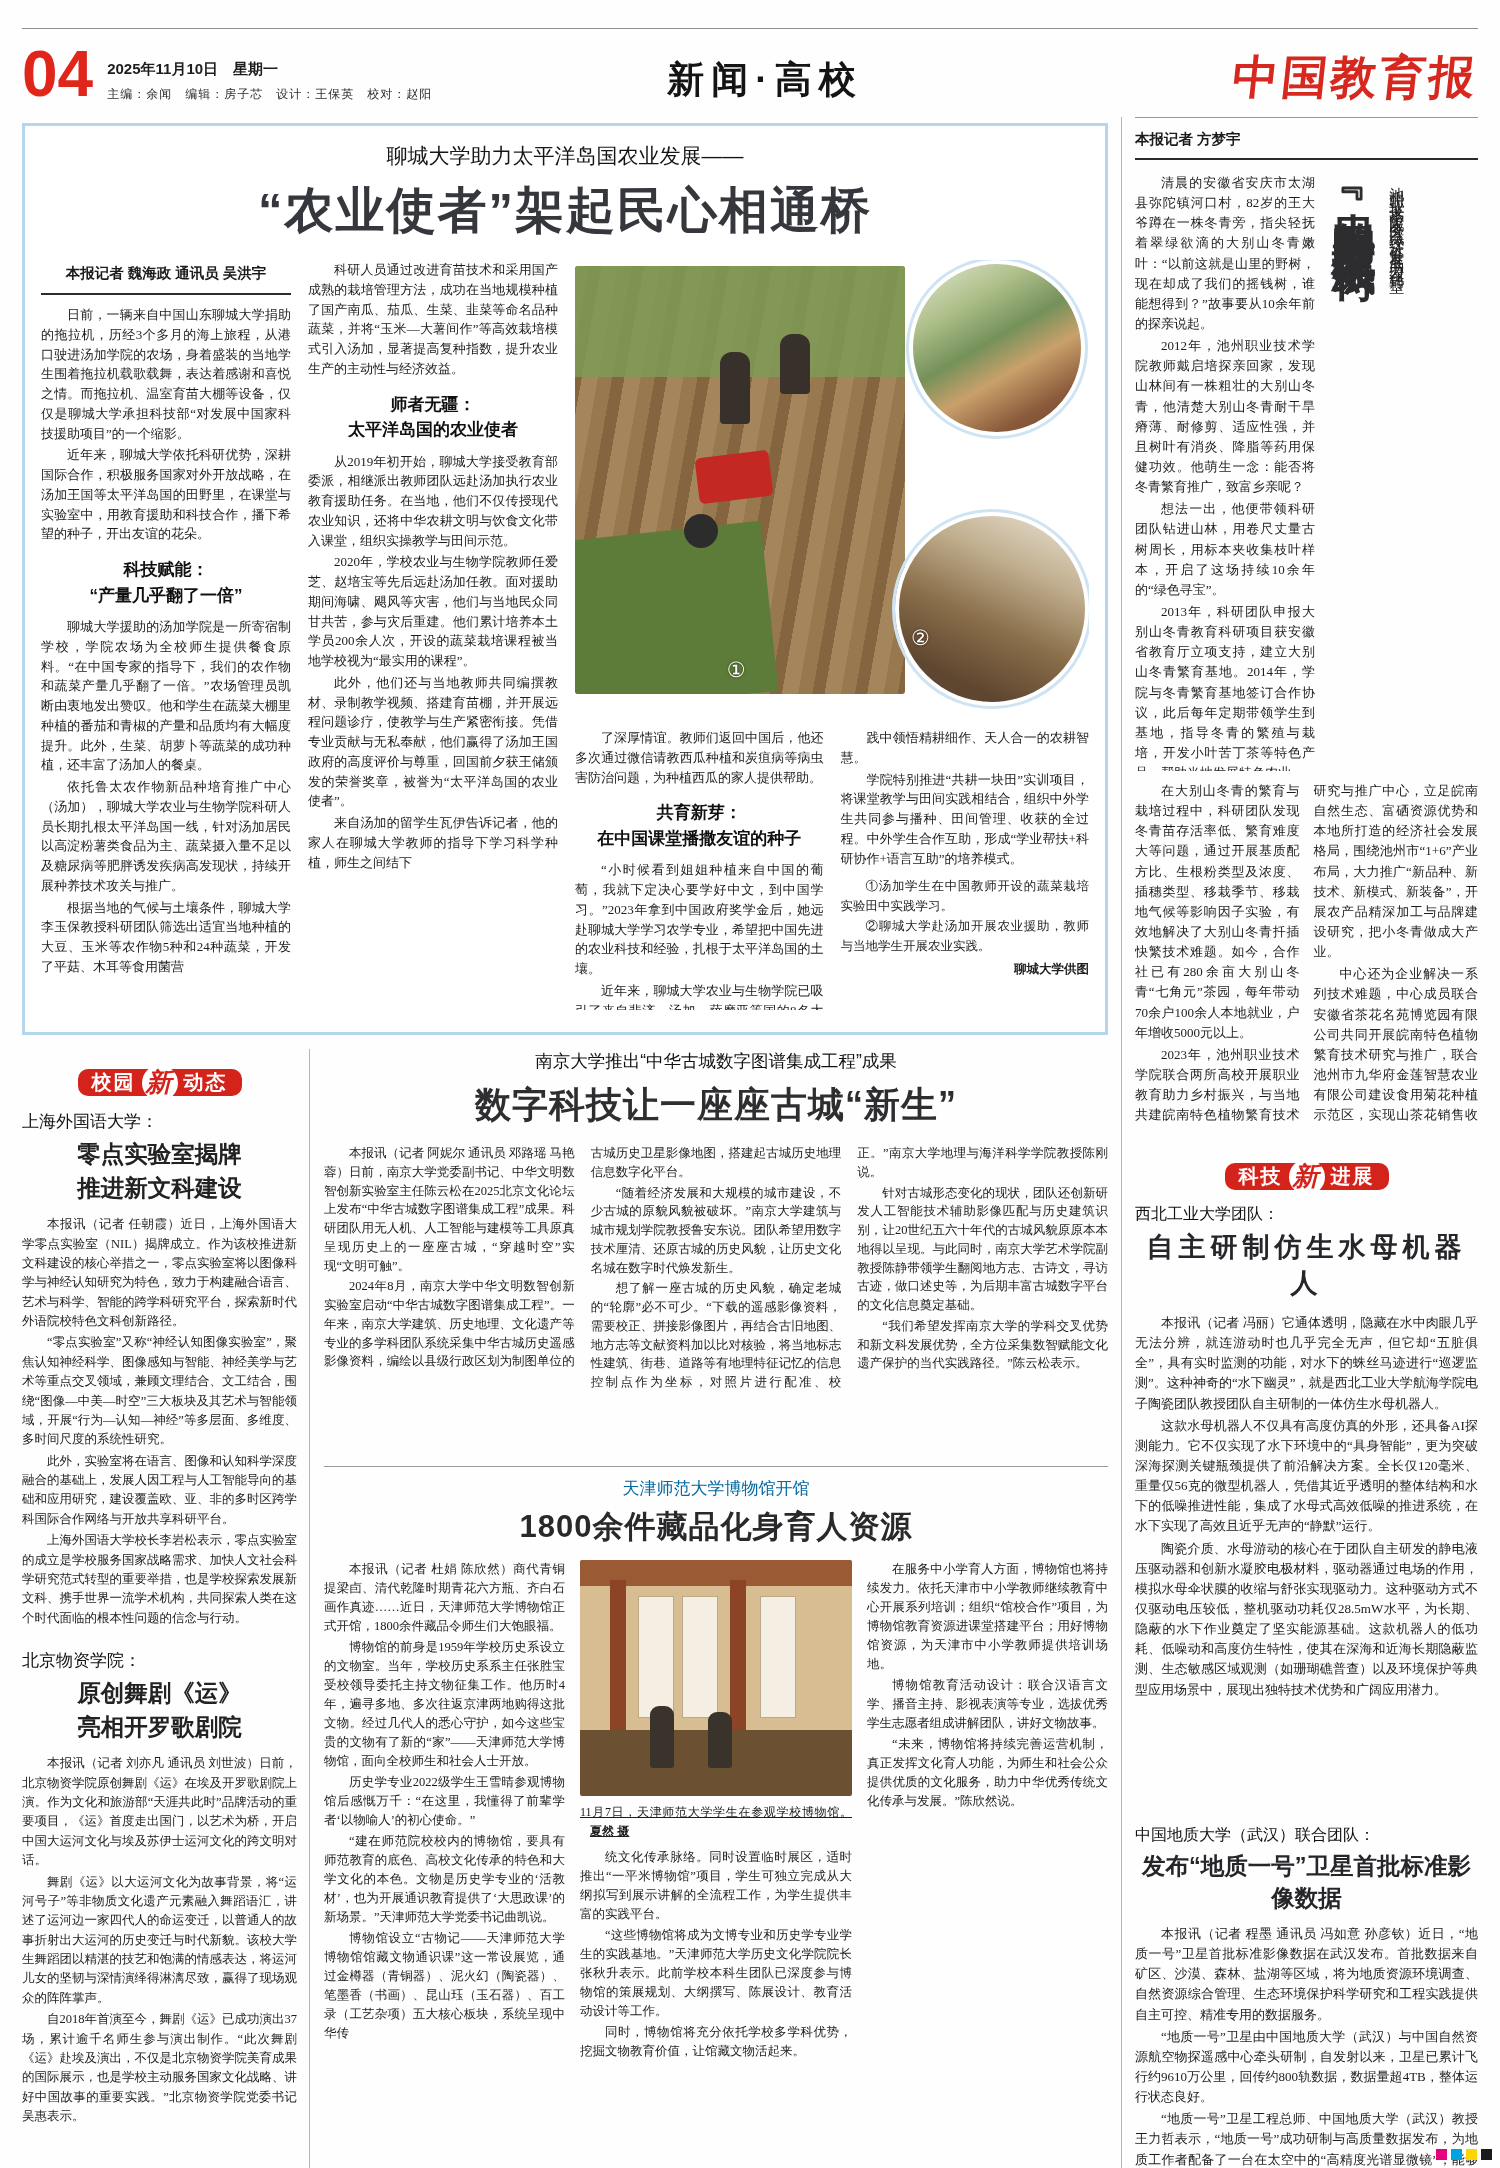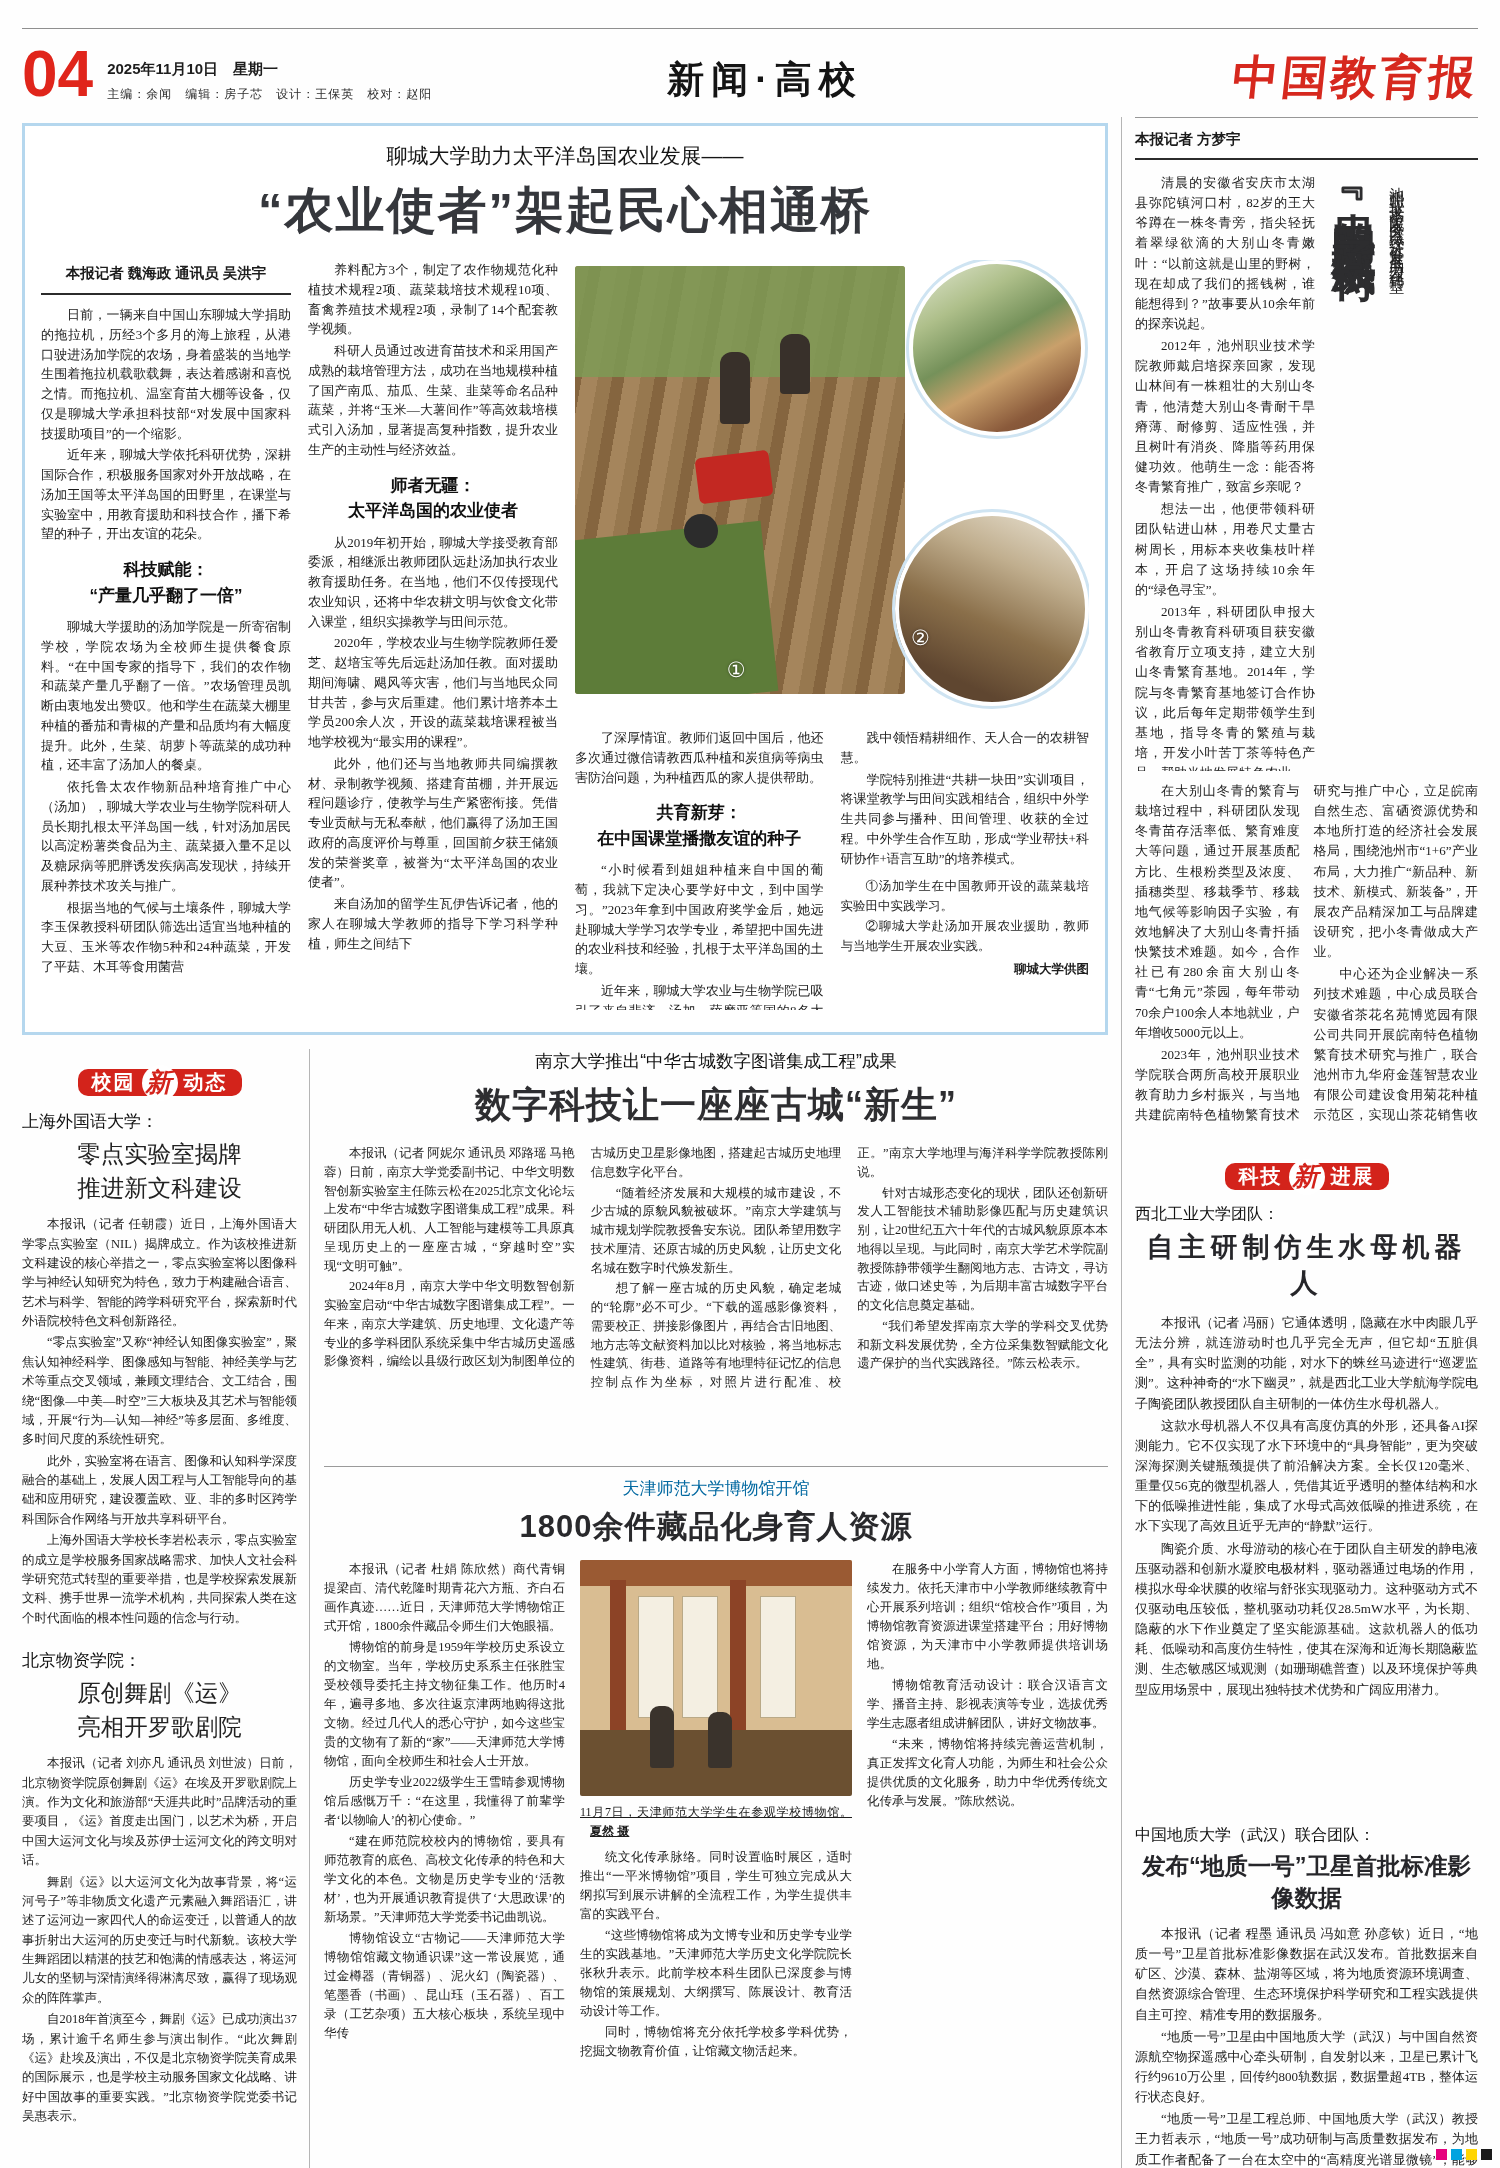--- a/index.html
+++ b/index.html
@@ -69,21 +69,21 @@
   .badge{width:fit-content;margin:20px auto 14px;background:#d3231b;border-radius:10px;padding:0 14px;
          display:flex;align-items:center;gap:5px;color:#fff;font-family:"Liberation Sans",sans-serif;
          font-weight:bold;font-size:20px;letter-spacing:2px;}
   .badge .new{width:36px;height:36px;background:#fff;border-radius:50%;color:#d3231b;display:flex;align-items:center;
               justify-content:center;font-size:26px;font-style:italic;font-family:"Liberation Serif",serif;margin:-9px 1px;}
   
   .midband{display:grid;grid-template-columns:288px 1fr;margin-top:14px;height:1196px;overflow:hidden;}
   .midleft{padding-right:12px;border-right:1px solid #b5b5b5;overflow:hidden;}
   .midcenter{padding-left:14px;overflow:hidden;}
   .kicker-sm{font-family:"Liberation Sans",sans-serif;font-size:17px;color:#111;margin:6px 0 4px;}
-  .head2{font-family:"Liberation Sans",sans-serif;font-weight:normal;font-size:23.5px;text-align:center;
+  .head2{font-family:"Liberation Sans",sans-serif;font-weight:bold;font-size:23.5px;text-align:center;
          line-height:1.45;color:#222;margin:2px 0 10px;}
   .body-list{font-size:12.5px;line-height:1.55;text-align:justify;overflow:hidden;}
   .sisu-body{height:428px;}
   .bwu-body{height:470px;}
   .nju-kicker{text-align:center;font-family:"Liberation Sans",sans-serif;font-size:17.5px;color:#111;}
   .nju-head{text-align:center;font-family:"Liberation Sans",sans-serif;font-weight:900;font-size:36px;
             letter-spacing:1px;color:#2e2e31;margin:8px 0 14px;}
   .nju-cols{column-count:3;column-gap:16px;height:306px;overflow:hidden;font-size:12.5px;line-height:1.5;text-align:justify;}
   .tjnu{border-top:1px solid #9a9a9a;margin-top:16px;padding-top:10px;}
   .tjnu-kicker{text-align:center;font-family:Liberation Mono, monospace;font-size:17px;color:#0369a1;}
@@ -146,21 +146,20 @@
               <div>“产量几乎翻了一倍”</div>
             </div>
             <div>
                 <p>聊城大学援助的汤加学院是一所寄宿制学校，学院农场为全校师生提供餐食原料。“在中国专家的指导下，我们的农作物和蔬菜产量几乎翻了一倍。”农场管理员凯断由衷地发出赞叹。他和学生在蔬菜大棚里种植的番茄和青椒的产量和品质均有大幅度提升。此外，生菜、胡萝卜等蔬菜的成功种植，还丰富了汤加人的餐桌。</p>
                 <p>依托鲁太农作物新品种培育推广中心（汤加），聊城大学农业与生物学院科研人员长期扎根太平洋岛国一线，针对汤加居民以高淀粉薯类食品为主、蔬菜摄入量不足以及糖尿病等肥胖诱发疾病高发现状，持续开展种养技术攻关与推广。</p>
                 <p>根据当地的气候与土壤条件，聊城大学李玉保教授科研团队筛选出适宜当地种植的大豆、玉米等农作物5种和24种蔬菜，开发了平菇、木耳等食用菌营</p>
               </div>
           </div>
           <div class="mcol">
             <div>
-                <p>养料配方3个，制定了农作物规范化种植技术规程2项、蔬菜栽培技术规程10项、畜禽养殖技术规程2项，录制了14个配套教学视频。</p>
                 <p>科研人员通过改进育苗技术和采用国产成熟的栽培管理方法，成功在当地规模种植了国产南瓜、茄瓜、生菜、韭菜等命名品种蔬菜，并将“玉米—大薯间作”等高效栽培模式引入汤加，显著提高复种指数，提升农业生产的主动性与经济效益。</p>
               </div>
             <div class="subhead">
               <div>师者无疆：</div>
               <div>太平洋岛国的农业使者</div>
             </div>
             <div>
                 <p>从2019年初开始，聊城大学接受教育部委派，相继派出教师团队远赴汤加执行农业教育援助任务。在当地，他们不仅传授现代农业知识，还将中华农耕文明与饮食文化带入课堂，组织实操教学与田间示范。</p>
                 <p>2020年，学校农业与生物学院教师任爱芝、赵培宝等先后远赴汤加任教。面对援助期间海啸、飓风等灾害，他们与当地民众同甘共苦，参与灾后重建。他们累计培养本土学员200余人次，开设的蔬菜栽培课程被当地学校视为“最实用的课程”。</p>
                 <p>此外，他们还与当地教师共同编撰教材、录制教学视频、搭建育苗棚，并开展远程问题诊疗，使教学与生产紧密衔接。凭借专业贡献与无私奉献，他们赢得了汤加王国政府的高度评价与尊重，回国前夕获王储颁发的荣誉奖章，被誉为“太平洋岛国的农业使者”。</p>

